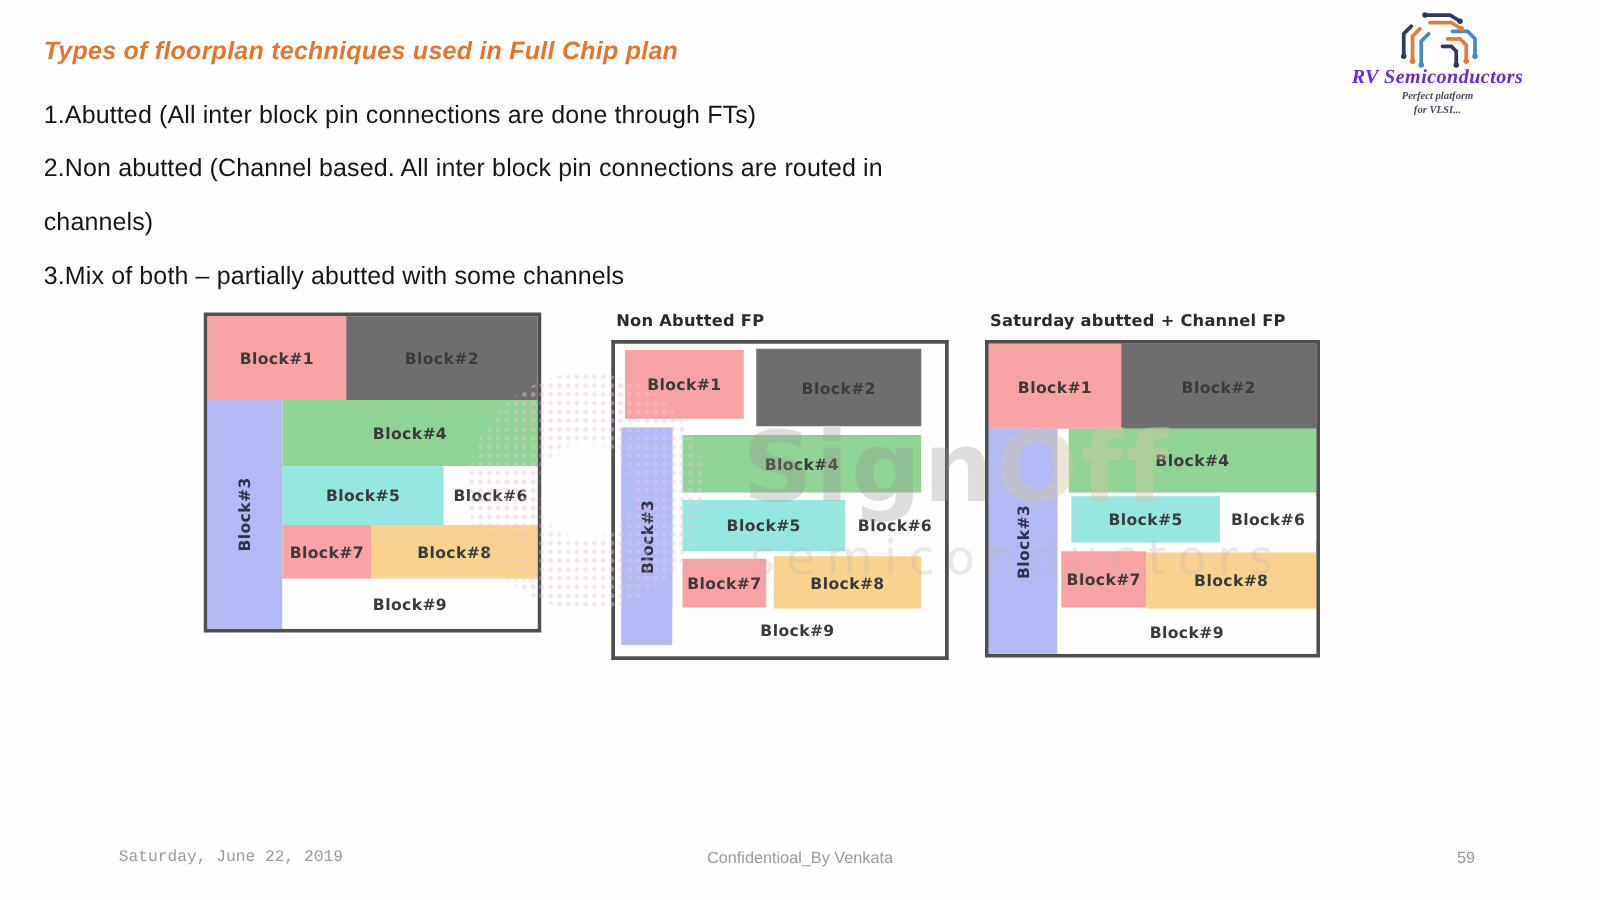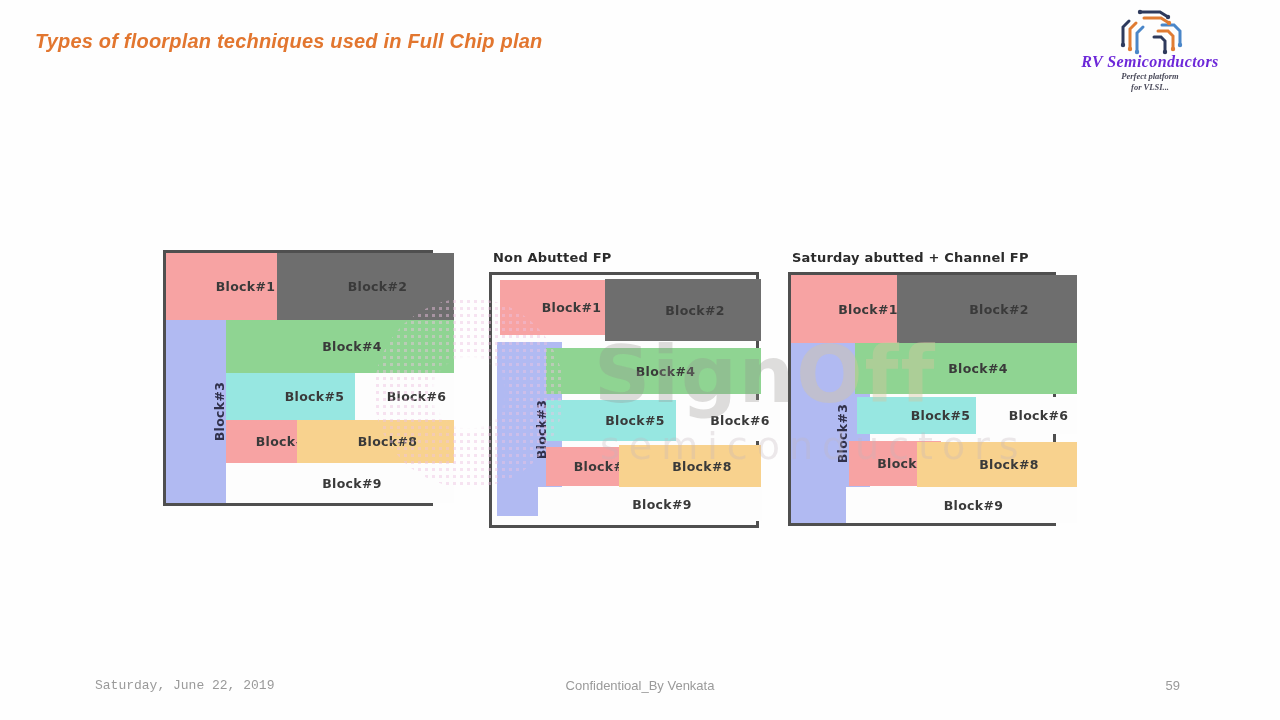--- a/index.html
+++ b/index.html
@@ -23,21 +23,21 @@
   
   .fp-panel{position:absolute;top:250px;z-index:1;}
   .p1{left:163px}.p2{left:489px}.p3{left:788px}
   .fp-title{font-family:"DejaVu Sans",sans-serif;font-weight:600;font-size:13px;
             color:#2b2b2b;letter-spacing:.2px;margin:0 0 7px 4px;}
   .fp-box{position:relative;border:3px solid #4f4f4f;background:#fdfdfd;}
   .p1 .fp-box{width:264px;height:250px}
   .p2 .fp-box{width:264px;height:250px}
   .p3 .fp-box{width:262px;height:248px}
 
-  .blk{position:absolute;display:flex;align-items:center;justify-content:center;padding-left:24px;}
+  .blk{position:absolute;display:flex;align-items:center;justify-content:center;}
   .lab{font-family:"DejaVu Sans",sans-serif;font-weight:700;font-size:12.5px;
        color:#3a3a3a;letter-spacing:.3px;white-space:nowrap;}
   .vert{transform:rotate(-90deg);color:#30304a;}
 
   
   .p1 .b1{left:0;top:0;width:111px;height:67px}
   .p1 .b2{left:111px;top:0;width:153px;height:67px}
   .p1 .b3{left:0;top:67px;width:60px;height:183px}
   .p1 .b4{left:60px;top:67px;width:204px;height:53px}
   .p1 .b5{left:60px;top:120px;width:129px;height:47px}
@@ -87,20 +87,26 @@
   .footer-date{position:absolute;left:95px;font-family:Liberation Mono, monospace;}
   .footer-center{position:absolute;left:50%;transform:translateX(-50%);}
   .footer-page{position:absolute;right:100px;text-align:right;}
 </style>
 </head>
 <body>
 
 <div class="slide">
 
   <div class="slide-title">Types of floorplan techniques used in Full Chip plan</div>
+  <div class="body-lines">
+    <div>1.Abutted (All inter block pin connections are done through FTs)</div>
+    <div>2.Non abutted (Channel based. All inter block pin connections are routed in</div>
+    <div>channels)</div>
+    <div>3.Mix of both – partially abutted with some channels</div>
+  </div>
 
   <div class="logo">
     <svg width="86" height="50" viewBox="0 0 86 50">
       <g fill="none" stroke-linecap="round" stroke-width="3">
         <path d="M33 7 h20 l8 5" stroke="#2e3a5c"></path>
         <path d="M37 13 h17 l8 5" stroke="#e07c33"></path>
         <path d="M16 40 V22 l6-6" stroke="#2e3a5c"></path>
         <path d="M23 44 V24 l6-6" stroke="#e07c33"></path>
         <path d="M30 47 V28 l6-6" stroke="#4a86c8"></path>
         <path d="M55 20 h12 l6 6 V40" stroke="#4a86c8"></path>

